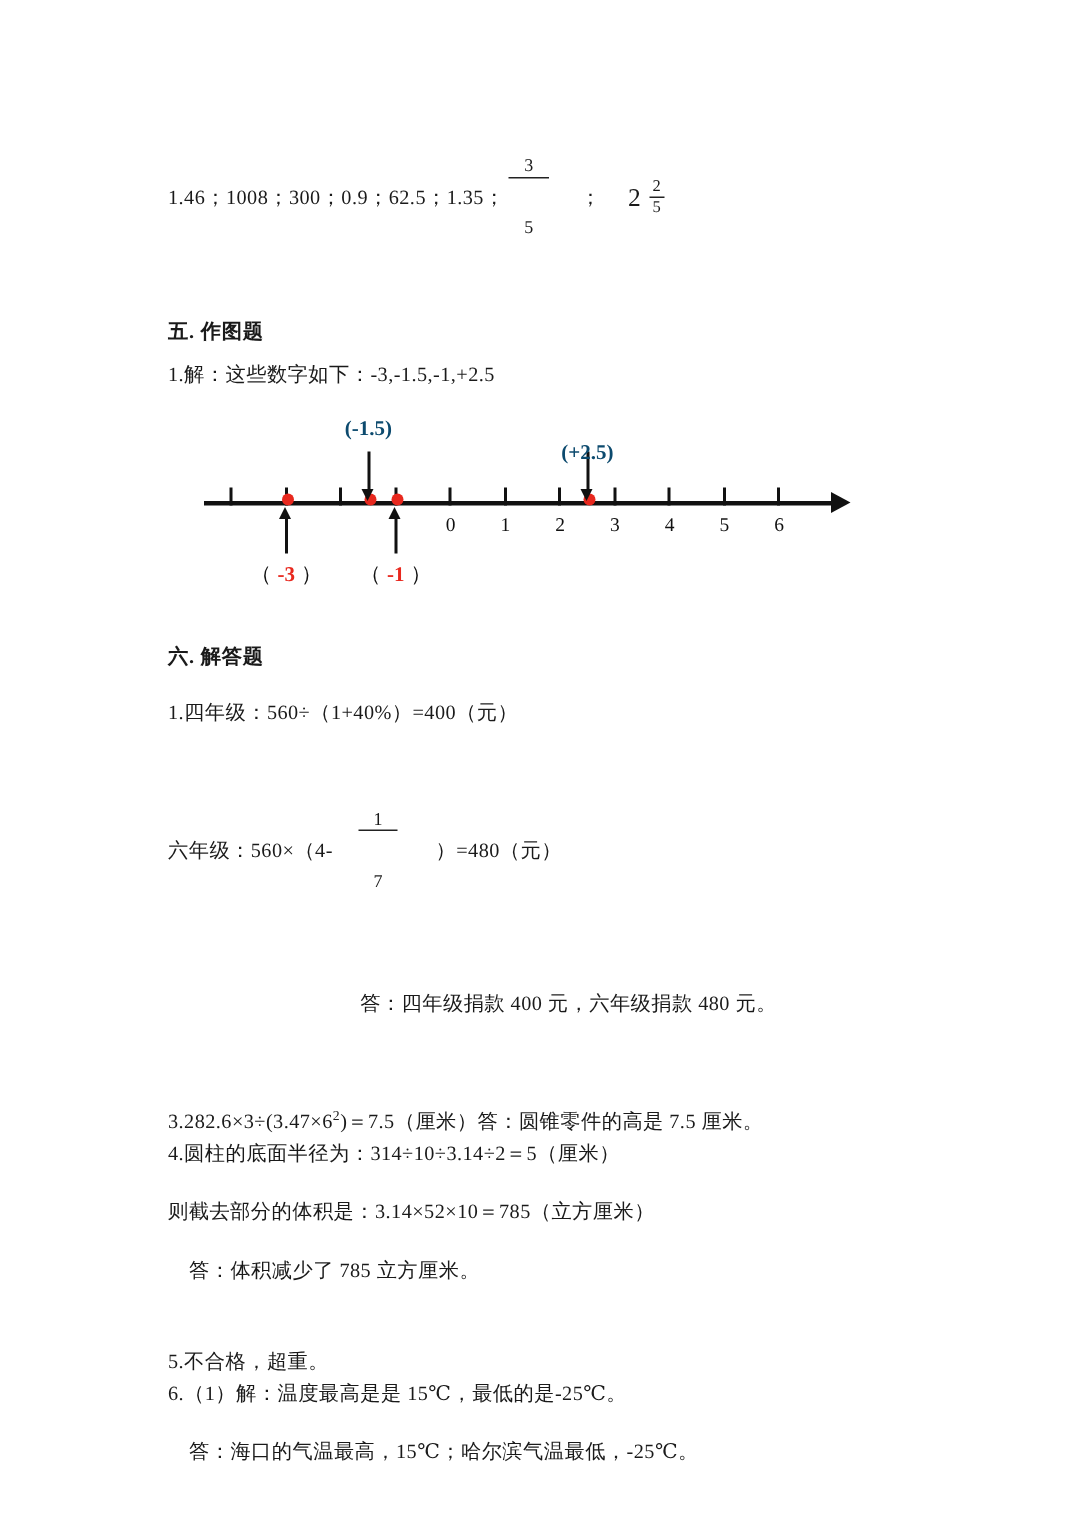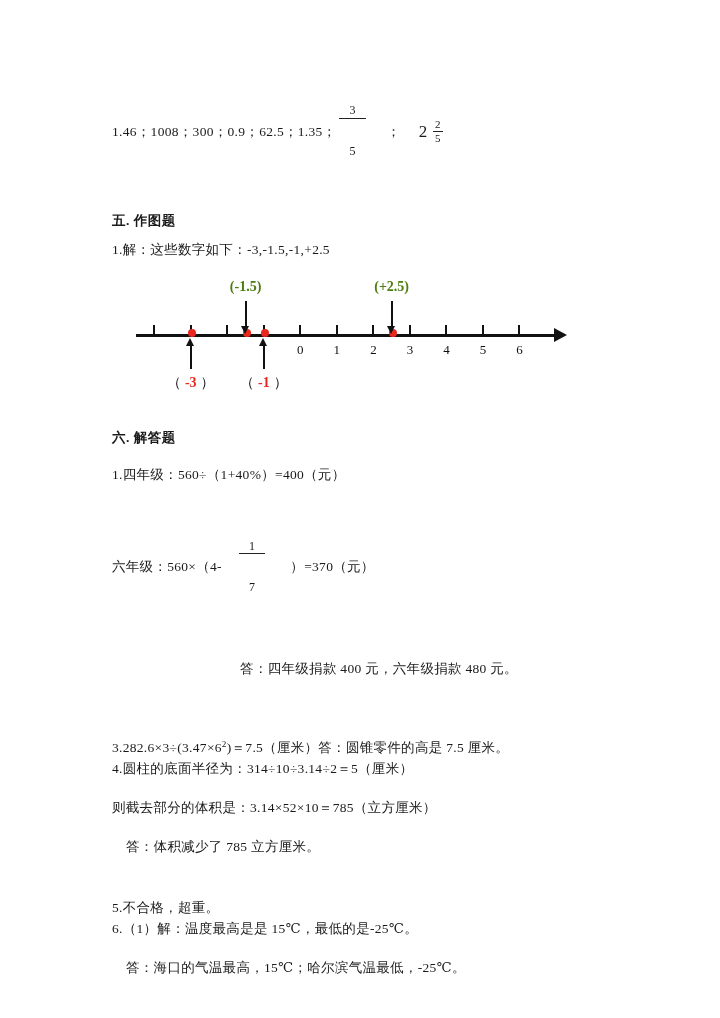--- a/index.html
+++ b/index.html
@@ -173,21 +173,21 @@
     top: -7px;
     width: 0; height: 0;
     border-bottom: 8px solid #111;
     border-left: 4.5px solid transparent;
     border-right: 4.5px solid transparent;
   }
   .nl-callout {
     position: absolute;
     font-size: 14px;
     font-weight: bold;
-    color: #4d7c0f;
+    color: #0c4a6e;
     transform: translateX(-50%);
     white-space: nowrap;
   }
   .nl-below {
     position: absolute;
     font-size: 14px;
     transform: translateX(-50%);
     white-space: nowrap;
     color: #111;
   }
@@ -254,21 +254,21 @@
           <div class="nl-tlabel" style="left: 322.435px;">4</div>
           <div class="nl-tlabel" style="left: 358.957px;">5</div>
           <div class="nl-tlabel" style="left: 395.478px;">6</div>
           <div class="nl-dot" style="left: 66.7826px;"></div>
           <div class="nl-dot" style="left: 121.565px;"></div>
           <div class="nl-dot" style="left: 139.826px;"></div>
           <div class="nl-dot" style="left: 267.652px;"></div>
           <div class="nl-arr-down" style="left: 120.565px; top: 22px; height: 26px;"></div>
           <div class="nl-callout" style="left: 121.565px; top: 0px;">(-1.5)</div>
           <div class="nl-arr-down" style="left: 266.652px; top: 22px; height: 26px;"></div>
-          <div class="nl-callout" style="left: 267.652px; top: 0px;">(+2.5)</div>
+          <div class="nl-callout" style="left: 267.652px; top: 16px;">(+2.5)</div>
           <div class="nl-arr-up" style="left: 65.7826px; top: 66px; height: 24px;"></div>
           <div class="nl-below" style="left: 66.7826px; top: 95px;"><span>（</span><span class="v">-3</span><span>）</span></div>
           <div class="nl-arr-up" style="left: 138.826px; top: 66px; height: 24px;"></div>
           <div class="nl-below" style="left: 139.826px; top: 95px;"><span>（</span><span class="v">-1</span><span>）</span></div>
         </div>
     </div>
 
     <div class="sp-lg"></div>
 
     <div class="sec-head">六. 解答题</div>
@@ -280,21 +280,21 @@
     <div class="sp-lg"></div>
 
     <div class="eqrow">
       <span>六年级：560×（4-</span>
       <span style="display:inline-block;width:14px;"></span>
       <span class="frac">
         <span class="num">1</span>
         <span class="den">7</span>
       </span>
       <span style="display:inline-block;width:22px;"></span>
-      <span>）=370（元）</span>
+      <span>）=480（元）</span>
     </div>
 
     <div class="sp-xl"></div>
 
     <div class="line" style="padding-left:14px;text-align:center;">答：四年级捐款 400 元，六年级捐款 480 元。</div>
 
     <div class="sp-xl"></div>
     <div class="sp-md"></div>
 
 

